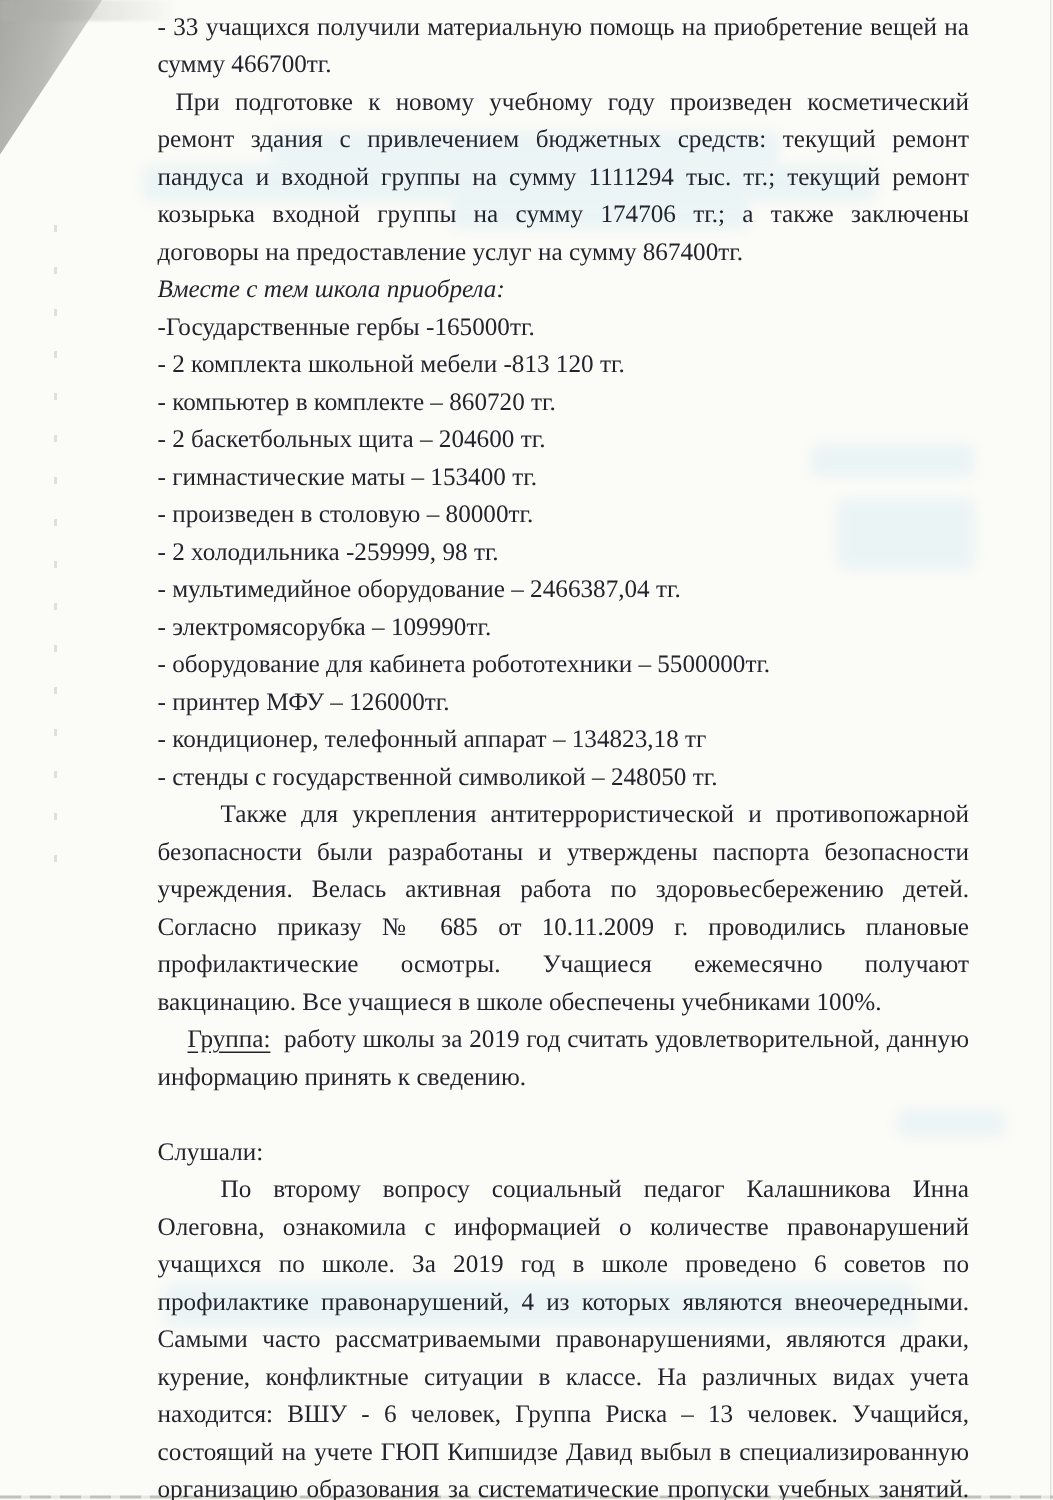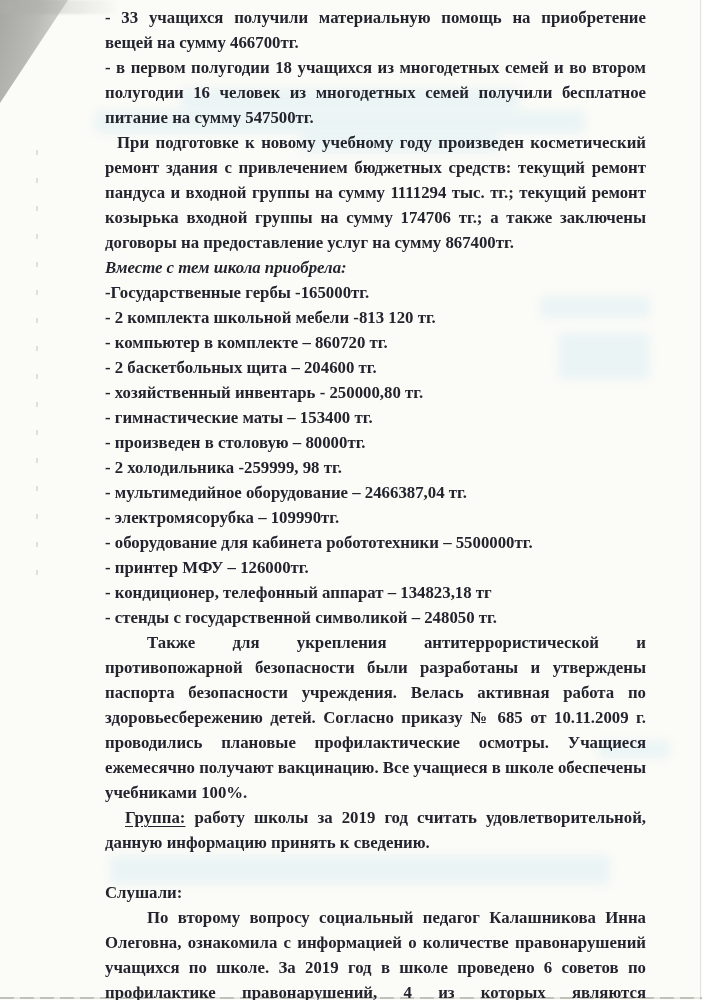--- a/index.html
+++ b/index.html
@@ -9,21 +9,20 @@
   }
   .page {
     position: relative;
     width: 702px;
     height: 1000px;
     margin: 0 auto;
     background: #fbfbf7;
     overflow: hidden;
     font-family: "Liberation Serif", "DejaVu Serif", serif;
     color: #24242f;
-    font-weight: bold;
   }
   
   .corner-wedge {
     position: absolute;
     top: -6px;
     left: -6px;
     width: 78px;
     height: 118px;
     background: linear-gradient(105deg, #a2a29e 0%, #b9b9b5 45%, #d6d6d2 75%);
     clip-path: polygon(0 0, 100% 0, 0 100%);
@@ -120,31 +119,29 @@
   <div class="tint tint5"></div>
   <div class="tint tint6"></div>
   <div class="tint tint7"></div>
   <div class="bottom-edge"></div>
   <div class="right-edge"></div>
 
   <div class="content">
 
     <p>- 33 учащихся получили  материальную помощь на приобретение вещей на сумму 466700тг.</p>
 
-    <p>- в первом полугодии 18 учащихся из многодетных семей и во втором полугодии 16 человек из многодетных семей получили бесплатное питание на сумму 547500тг.</p>
 
     <p class="indent-sm">При подготовке к новому учебному году произведен косметический ремонт здания с привлечением  бюджетных средств: текущий ремонт пандуса и входной группы на сумму 1111294 тыс. тг.; текущий ремонт козырька входной группы на сумму 174706 тг.; а  также заключены договоры на предоставление услуг на сумму 867400тг.</p>
 
     <p class="italic">Вместе с тем школа приобрела:</p>
 
     <p>-Государственные гербы -165000тг.</p>
     <p>- 2 комплекта школьной мебели -813 120 тг.</p>
     <p>- компьютер в комплекте – 860720 тг.</p>
     <p>- 2 баскетбольных щита – 204600 тг.</p>
-    <p>- хозяйственный инвентарь -  250000,80 тг.</p>
     <p>- гимнастические маты – 153400 тг.</p>
     <p>- произведен в столовую – 80000тг.</p>
     <p>- 2 холодильника -259999, 98 тг.</p>
     <p>- мультимедийное оборудование – 2466387,04 тг.</p>
     <p>- электромясорубка – 109990тг.</p>
     <p>- оборудование для кабинета робототехники – 5500000тг.</p>
     <p>- принтер МФУ – 126000тг.</p>
     <p>- кондиционер, телефонный аппарат – 134823,18 тг</p>
     <p>- стенды  с государственной символикой – 248050 тг.</p>
 

